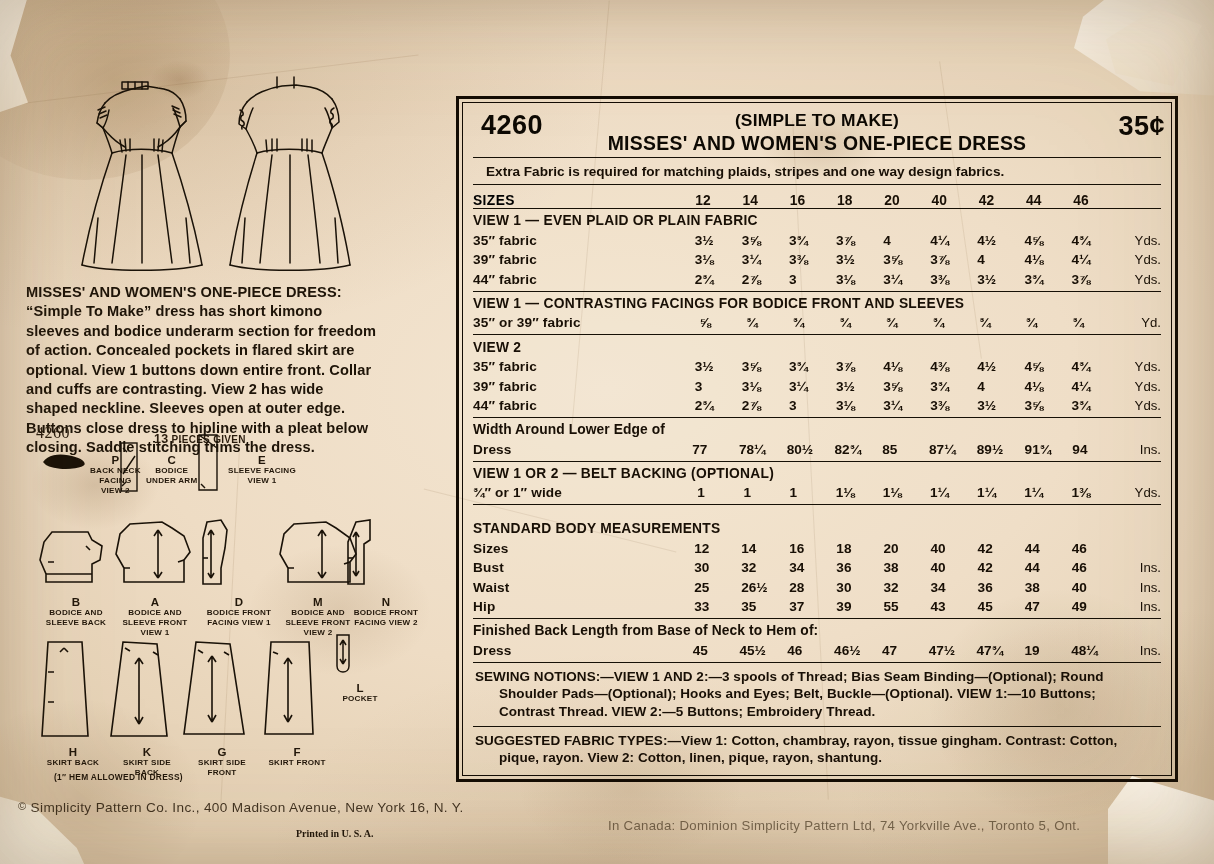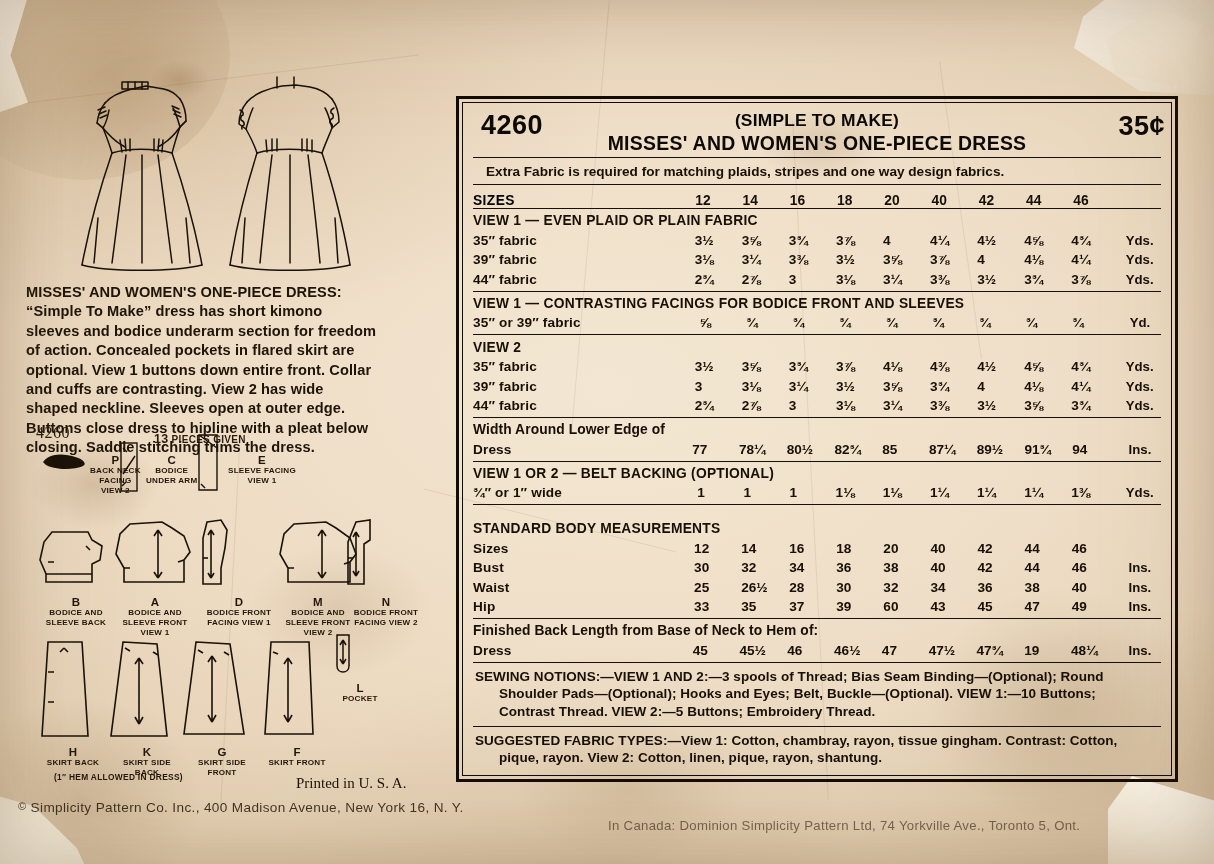--- a/index.html
+++ b/index.html
@@ -58,22 +58,22 @@
   .piece .cap {
     text-align:center; font-size:8.1px; font-weight:bold;
     color:#22170a; line-height:10.2px; letter-spacing:.25px;
     text-transform:uppercase; white-space:pre-line;
   }
   #hem-note {
     position:absolute; left:54px; top:772px;
     font-size:8.4px; font-weight:bold; color:#22170a; letter-spacing:.3px;
   }
   #printed {
-    position:absolute; left:296px; top:775px;
-    font-size:15px; font-weight:normal; color:#1d1308;
+    position:absolute; left:296px; top:828px;
+    font-size:10px; font-weight:bold; color:#1d1308;
     font-family:"Liberation Serif", serif;
   }
   #copy-left {
     position:absolute; left:18px; top:800px;
     font-size:13.6px; color:#2a1d0d; letter-spacing:.35px;
     font-family:"Liberation Sans", sans-serif; white-space:nowrap;
     opacity:.88;
   }
   #copy-left .cmark{ font-size:11px; vertical-align:2px; }
   #copy-right {
@@ -109,21 +109,21 @@
   }
 
   hr.rule { border:0; border-top:1.6px solid #161006; margin:0; }
 
   .note { padding:6px 2px 5px 2px; font-size:13.6px; font-weight:bold; color:#180f05;margin-left:11px; }
 
   table.grid { width:100%; border-collapse:collapse; }
   table.grid td { padding:0; vertical-align:bottom; white-space:nowrap; }
   td.rowhead { font-size:13.6px; font-weight:bold; color:#180f05; letter-spacing:.15px; text-align:left; }
   td.num     { font-size:13.6px; font-weight:bold; color:#180f05; text-align:left; }
-  td.unit    { font-size:13.2px; font-weight:bold; color:#180f05; text-align:center; padding-left:4px;margin-top:33px;}
+  td.unit    { font-size:13.2px; font-weight:normal; color:#180f05; text-align:right; padding-left:4px;margin-top:33px;}
   tr.r td { height:19.4px; }
   tr.hdr td { height:23px; font-size:13.8px; }
   td.sizelbl { font-size:14px; font-weight:bold; letter-spacing:.4px; }
   td.secthead{ font-size:13.8px; font-weight:bold; color:#180f05; letter-spacing:.25px; }
 
   .para {
     font-size:13.5px; font-weight:bold; color:#180f05;
     line-height:17.6px; letter-spacing:.05px;
     padding:5px 2px 5px 2px;
   }
@@ -778,21 +778,21 @@
                 <td class="num">38</td>
                 <td class="num">40</td>
                 <td class="unit">Ins.</td>
               </tr>
               <tr class="r">
       <td class="rowhead">Hip</td>
                 <td class="num">33</td>
                 <td class="num">35</td>
                 <td class="num">37</td>
                 <td class="num">39</td>
-                <td class="num">60</td>
+                <td class="num">55</td>
                 <td class="num">43</td>
                 <td class="num">45</td>
                 <td class="num">47</td>
                 <td class="num">49</td>
                 <td class="unit">Ins.</td>
               </tr>
             </tbody>
           </table>
           <hr class="rule" style="margin-top: 4px;">
           <table class="grid">

